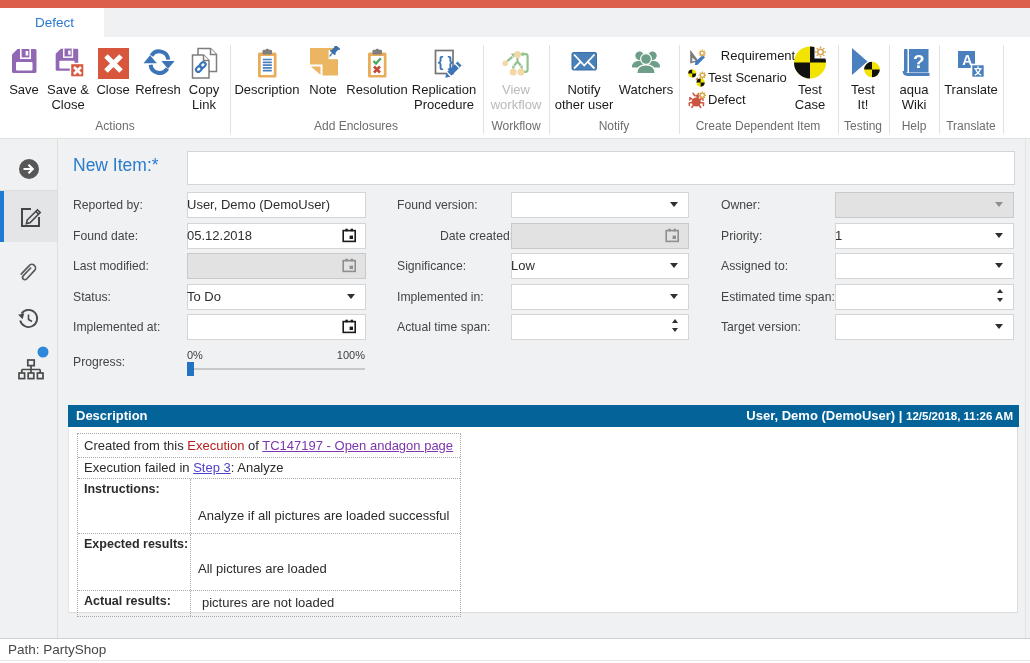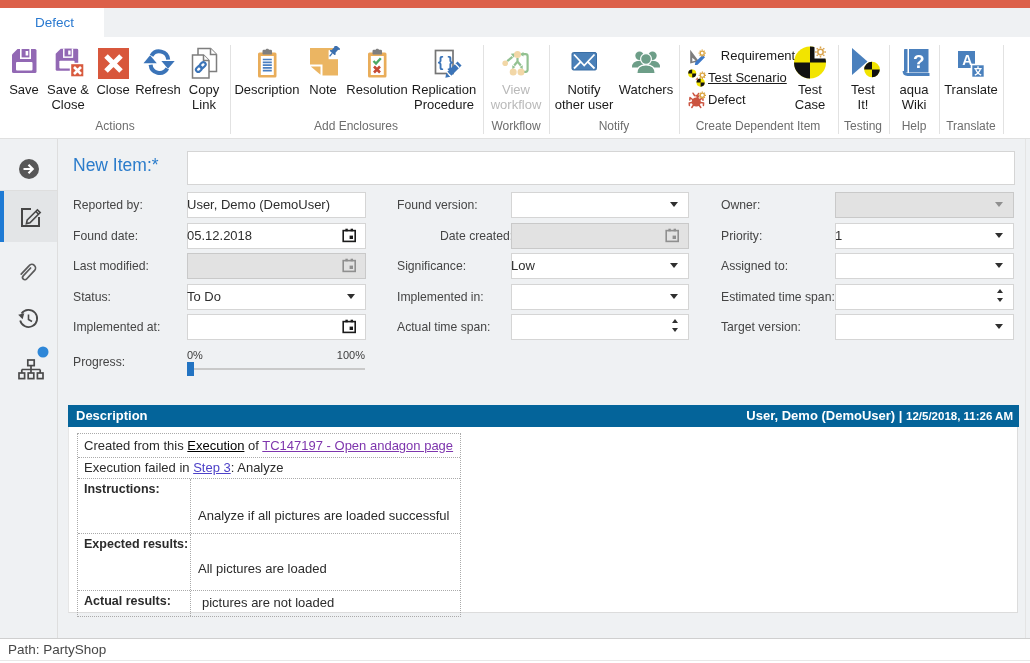--- a/index.html
+++ b/index.html
@@ -54,21 +54,21 @@
 <div class="btnlbl" style="left:128px;width:60px;">Refresh</div>
 <div class="btnlbl" style="left:179px;width:50px;">Copy<br>Link</div>
 <div class="btnlbl" style="left:227px;width:80px;">Description</div>
 <div class="btnlbl" style="left:303px;width:40px;">Note</div>
 <div class="btnlbl" style="left:337px;width:80px;">Resolution</div>
 <div class="btnlbl" style="left:399px;width:90px;">Replication<br>Procedure</div>
 <div class="btnlbl" style="left:481px;width:70px;color:#b9b9b9;">View<br>workflow</div>
 <div class="btnlbl" style="left:549px;width:70px;">Notify<br>other user</div>
 <div class="btnlbl" style="left:606px;width:80px;">Watchers</div>
 <div class="btnlbl" style="left:708px;width:100px;text-align:center;top:48px;line-height:15px;">Requirement</div>
-<div class="btnlbl" style="left:708px;width:100px;text-align:left;top:70px;line-height:15px;text-decoration:underline;">Test Scenario</div>
+<div class="btnlbl" style="left:708px;width:100px;text-align:left;top:70px;line-height:15px;">Test Scenario</div>
 <div class="btnlbl" style="left:708px;width:100px;text-align:left;top:92px;line-height:15px;">Defect</div>
 <div class="btnlbl" style="left:785px;width:50px;">Test<br>Case</div>
 <div class="btnlbl" style="left:838px;width:50px;">Test<br>It!</div>
 <div class="btnlbl" style="left:894px;width:40px;">aqua<br>Wiki</div>
 <div class="btnlbl" style="left:936px;width:70px;">Translate</div>
 
 <svg class="icon" style="left:8px;top:45px;" width="32" height="32" viewBox="0 0 32 32">
   <path d="M4 9.5 L9.5 4 H27 Q28.5 4 28.5 5.5 V26.5 Q28.5 28 27 28 H5.5 Q4 28 4 26.5 Z" fill="#9268b4"></path>
   <rect x="12" y="4" width="11" height="10" fill="#fff"></rect>
   <rect x="13.6" y="4" width="7.8" height="8.4" fill="#9268b4"></rect>
@@ -409,21 +409,21 @@
 <div class="fld" style="left:835px;top:314px;width:177px;"></div>
 <div class="car" style="left:995px;top:324px;"></div>
 
 <div class="abs" style="left:68px;top:405px;width:951px;height:22px;background:#04649a;"></div>
 <div class="abs" style="left:76px;top:405px;height:22px;line-height:22px;font-size:13px;font-weight:bold;color:#fff;">Description</div>
 <div class="abs" style="left:619px;top:405px;width:394px;height:22px;line-height:22px;font-size:13px;font-weight:bold;color:#fff;text-align:right;">User, Demo (DemoUser) | <span style="font-size:11.5px;">12/5/2018, 11:26 AM</span></div>
 <div class="abs" style="left:68px;top:427px;width:950px;height:186px;background:#fff;border-right:1px solid #dcdcdc;border-bottom:1px solid #dcdcdc;border-left:1px solid #e6e6e6;box-sizing:border-box;"></div>
 
 <div class="abs" style="left:77px;top:433px;width:384px;font-size:13px;color:#2b2b2b;">
   <div style="border:1px dotted #aaa;box-sizing:border-box;">
-    <div style="height:23px;line-height:23px;padding-left:6px;border-bottom:1px dotted #aaa;">Created from this <a style="color:#000000;text-decoration:underline;">Execution</a> of <a style="color:#7e35ad;text-decoration:underline;">TC147197 - Open andagon page</a></div>
+    <div style="height:23px;line-height:23px;padding-left:6px;border-bottom:1px dotted #aaa;">Created from this <a style="color:#b91c1c;">Execution</a> of <a style="color:#7e35ad;text-decoration:underline;">TC147197 - Open andagon page</a></div>
     <div style="height:20px;line-height:20px;padding-left:6px;border-bottom:1px dotted #aaa;">Execution failed in <a style="color:#4d41c8;text-decoration:underline;">Step 3</a>: Analyze</div>
     <div style="height:54px;border-bottom:1px dotted #aaa;position:relative;">
       <div style="position:absolute;left:0;top:0;width:113px;height:54px;border-right:1px dotted #aaa;box-sizing:border-box;font-weight:bold;font-size:12.5px;white-space:nowrap;padding:3px 0 0 6px;">Instructions:</div>
       <div style="position:absolute;left:120px;top:29px;text-align:right;">Analyze if all pictures are loaded successful</div>
     </div>
     <div style="height:56px;border-bottom:1px dotted #aaa;position:relative;">
       <div style="position:absolute;left:0;top:0;width:113px;height:56px;border-right:1px dotted #aaa;box-sizing:border-box;font-weight:bold;font-size:12.5px;white-space:nowrap;padding:3px 0 0 6px;">Expected results:</div>
       <div style="position:absolute;left:120px;top:27px;">All pictures are loaded</div>
     </div>
     <div style="height:25px;position:relative;">

